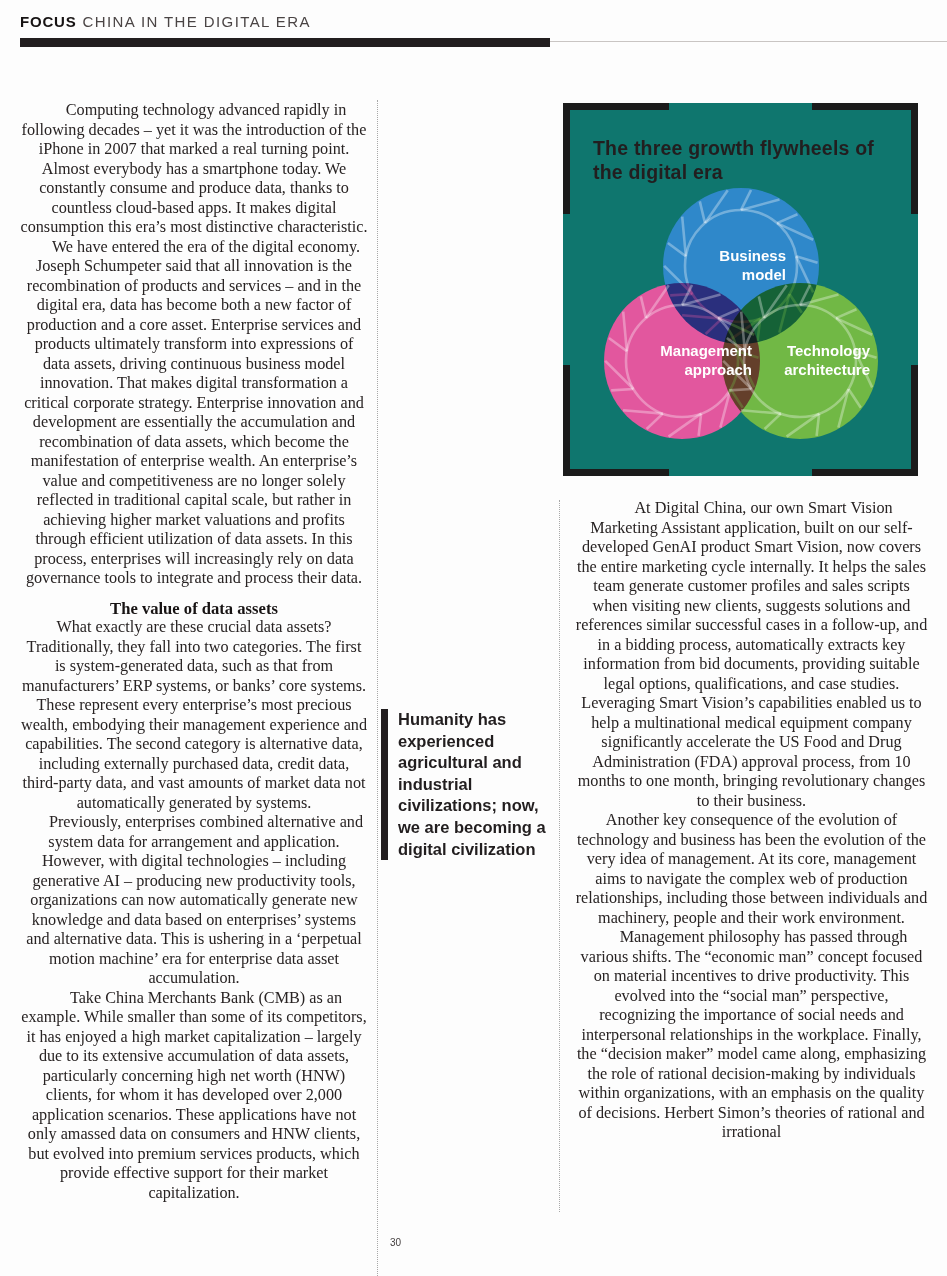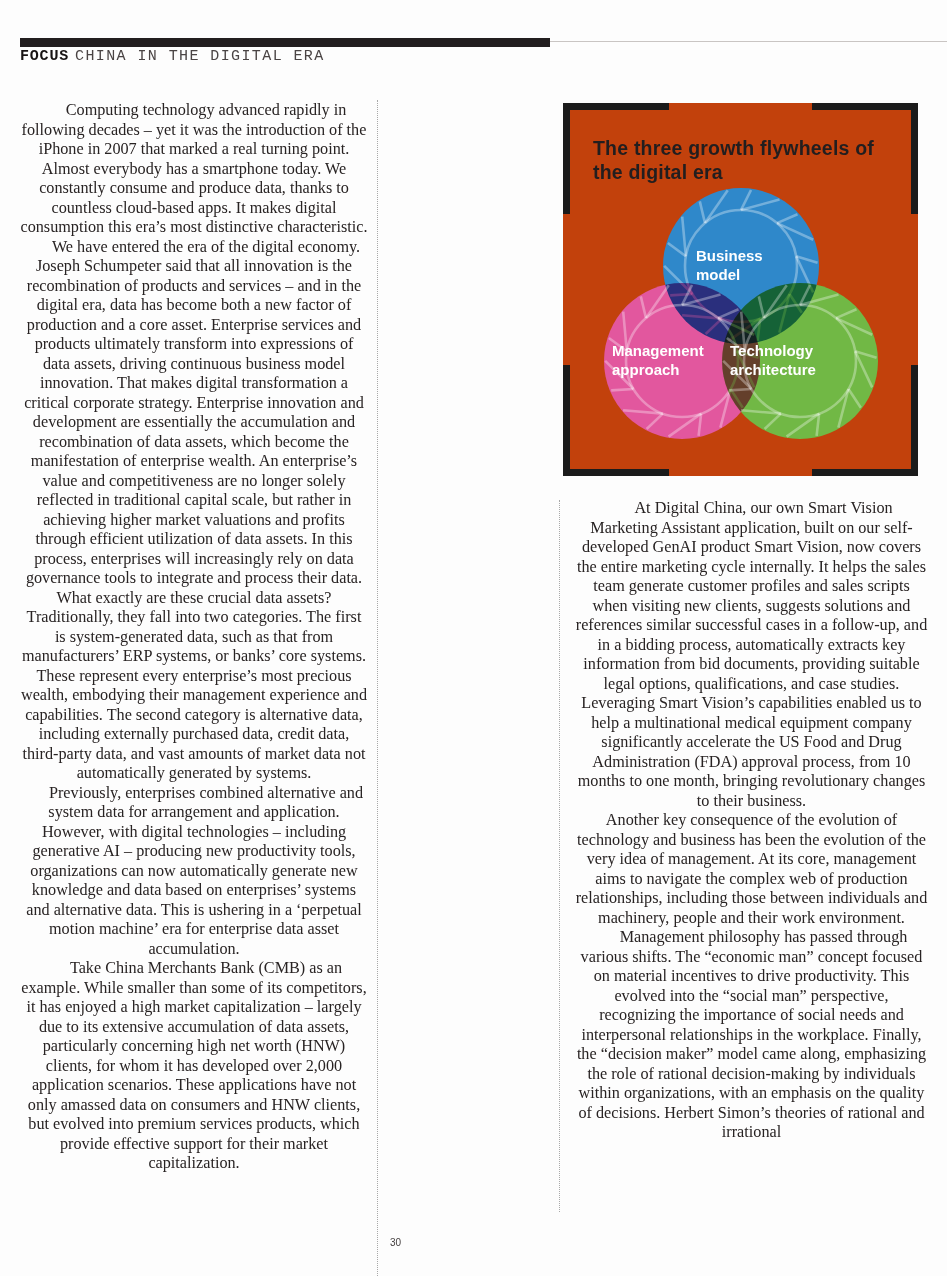--- a/index.html
+++ b/index.html
@@ -5,22 +5,22 @@
   * { margin:0; padding:0; box-sizing:border-box; }
   html,body { background:#ffffff; }
   .page {
     position:relative; width:947px; height:1276px;
     background:#fdfdfd; overflow:hidden;
     font-family:"Liberation Serif", serif; color:#282323;
   }
   
   .kicker-row {
     position:absolute; left:20px; top:13px;
-    font-family:Liberation Mono, monospace; font-size:15px;
-    letter-spacing:1.4px; color:#4a4444; white-space:nowrap;margin-top:35px;
+    font-family:Liberation Sans, sans-serif; font-size:15px;
+    letter-spacing:1.4px; color:#4a4444; white-space:nowrap;
   }
   .kicker { font-weight:bold; color:#171313; letter-spacing:0.8px; margin-right:6px; }
   .hairline { position:absolute; left:20px; right:0; top:41px; height:1px; background:#c9c5c3; }
   .black-bar { position:absolute; left:20px; top:38px; width:530px; height:9px; background:#221e1f; }
   
   .col { position:absolute; font-size:16.2px; line-height:19.5px; text-align:center; }
   .col-left  { left:20px;  top:101px; width:348px; }
   .col-right { left:575px; top:499px; width:353px; }
   .col p { text-indent:0; }
   .col p.ind { text-indent:24px; }
@@ -33,36 +33,36 @@
   .vline1 { left:377px; top:100px; height:1176px; }
   .vline2 { left:559px; top:500px; height:712px; }
   
   .pull-quote { position:absolute; left:381px; top:709px; width:177px; display:flex; }
   .pq-bar { flex:none; width:7px; background:#221e1f; margin-right:10px; }
   .pq-text {
     font-family:"Liberation Sans", sans-serif; font-weight:bold;
     font-size:16.5px; line-height:21.6px; color:#221e1f;
   }
   
-  .figure { position:absolute; left:563px; top:103px; width:355px; height:373px; background:#c2410c; }
+  .figure { position:absolute; left:563px; top:103px; width:355px; height:373px; background:#0f766e; }
   .bk { position:absolute; width:106px; height:111px; color:#1b1b1b; }
   .bk-tl { top:0; left:0;  border-top:7px solid; border-left:7px solid; }
   .bk-tr { top:0; right:0; border-top:7px solid; border-right:7px solid; }
   .bk-bl { bottom:0; left:0;  border-bottom:7px solid; border-left:7px solid; }
   .bk-br { bottom:0; right:0; border-bottom:7px solid; border-right:7px solid; }
   .fig-title {
     position:absolute; left:30px; top:33px; width:300px;
     font-family:"Liberation Sans", sans-serif; font-weight:bold;
     font-size:19.5px; line-height:24px; color:#221e1f; letter-spacing:0.2px;
   }
   .venn { position:absolute; left:0; top:0; isolation:isolate; }
   .venn circle.disc { mix-blend-mode:multiply; }
   .vlabel {
     position:absolute; font-family:"Liberation Sans", sans-serif; font-weight:bold;
-    font-size:15px; line-height:18.5px; color:#ffffff; text-align:left;
+    font-size:15px; line-height:18.5px; color:#ffffff; text-align:right;
   }
   .vl-business   { left:133px; top:144px; width:90px;  }
   .vl-management { left:49px;  top:239px; width:140px; }
   .vl-technology { left:167px; top:239px; width:140px; }
   
   .pageno {
     position:absolute; left:390px; top:1237px;
     font-family:"Liberation Sans", sans-serif; font-size:10px; color:#454040;
   }
 </style>
@@ -73,28 +73,33 @@
 
   <div class="kicker-row">
     <span class="kicker">FOCUS</span><span>CHINA IN THE DIGITAL ERA</span>
   </div>
   <div class="hairline"></div>
   <div class="black-bar"></div>
 
   <div class="col col-left">
     <p class="ind">Computing technology advanced rapidly in following decades – yet it was the introduction of the iPhone in 2007 that marked a real turning point. Almost everybody has a smartphone today. We constantly consume and produce data, thanks to countless cloud-based apps. It makes digital consumption this era’s most distinctive characteristic.</p>
     <p class="ind">We have entered the era of the digital economy. Joseph Schumpeter said that all innovation is the recombination of products and services – and in the digital era, data has become both a new factor of production and a core asset. Enterprise services and products ultimately transform into expressions of data assets, driving continuous business model innovation. That makes digital transformation a critical corporate strategy. Enterprise innovation and development are essentially the accumulation and recombination of data assets, which become the manifestation of enterprise wealth. An enterprise’s value and competitiveness are no longer solely reflected in traditional capital scale, but rather in achieving higher market valuations and profits through efficient utilization of data assets. In this process, enterprises will increasingly rely on data governance tools to integrate and process their data.</p>
+    <h3 class="subhead">The value of data assets</h3>
     <p>What exactly are these crucial data assets? Traditionally, they fall into two categories. The first is system-generated data, such as that from manufacturers’ ERP systems, or banks’ core systems. These represent every enterprise’s most precious wealth, embodying their management experience and capabilities. The second category is alternative data, including externally purchased data, credit data, third-party data, and vast amounts of market data not automatically generated by systems.</p>
     <p class="ind">Previously, enterprises combined alternative and system data for arrangement and application. However, with digital technologies – including generative AI – producing new productivity tools, organizations can now automatically generate new knowledge and data based on enterprises’ systems and alternative data. This is ushering in a ‘perpetual motion machine’ era for enterprise data asset accumulation.</p>
     <p class="ind">Take China Merchants Bank (CMB) as an example. While smaller than some of its competitors, it has enjoyed a high market capitalization – largely due to its extensive accumulation of data assets, particularly concerning high net worth (HNW) clients, for whom it has developed over 2,000 application scenarios. These applications have not only amassed data on consumers and HNW clients, but evolved into premium services products, which provide effective support for their market capitalization.</p>
   </div>
 
   <div class="vline vline1"></div>
   <div class="vline vline2"></div>
 
+  <div class="pull-quote">
+    <div class="pq-bar"></div>
+    <div class="pq-text">Humanity has experienced agricultural and industrial civilizations; now, we are becoming a digital civilization</div>
+  </div>
 
   <div class="figure">
     <svg class="venn" width="355" height="373" viewBox="0 0 355 373">
       <defs>
         <g id="spk">
           <line x1="0" y1="-56" x2="38.5" y2="-66.5" stroke="#ffffff" stroke-opacity="0.33" stroke-width="2.6"></line>
           <line x1="0" y1="-56" x2="10" y2="-76" stroke="#ffffff" stroke-opacity="0.33" stroke-width="2.6"></line>
         </g>
         <g id="fw">
           <circle r="56" fill="none" stroke="#ffffff" stroke-opacity="0.33" stroke-width="2.6"></circle>

